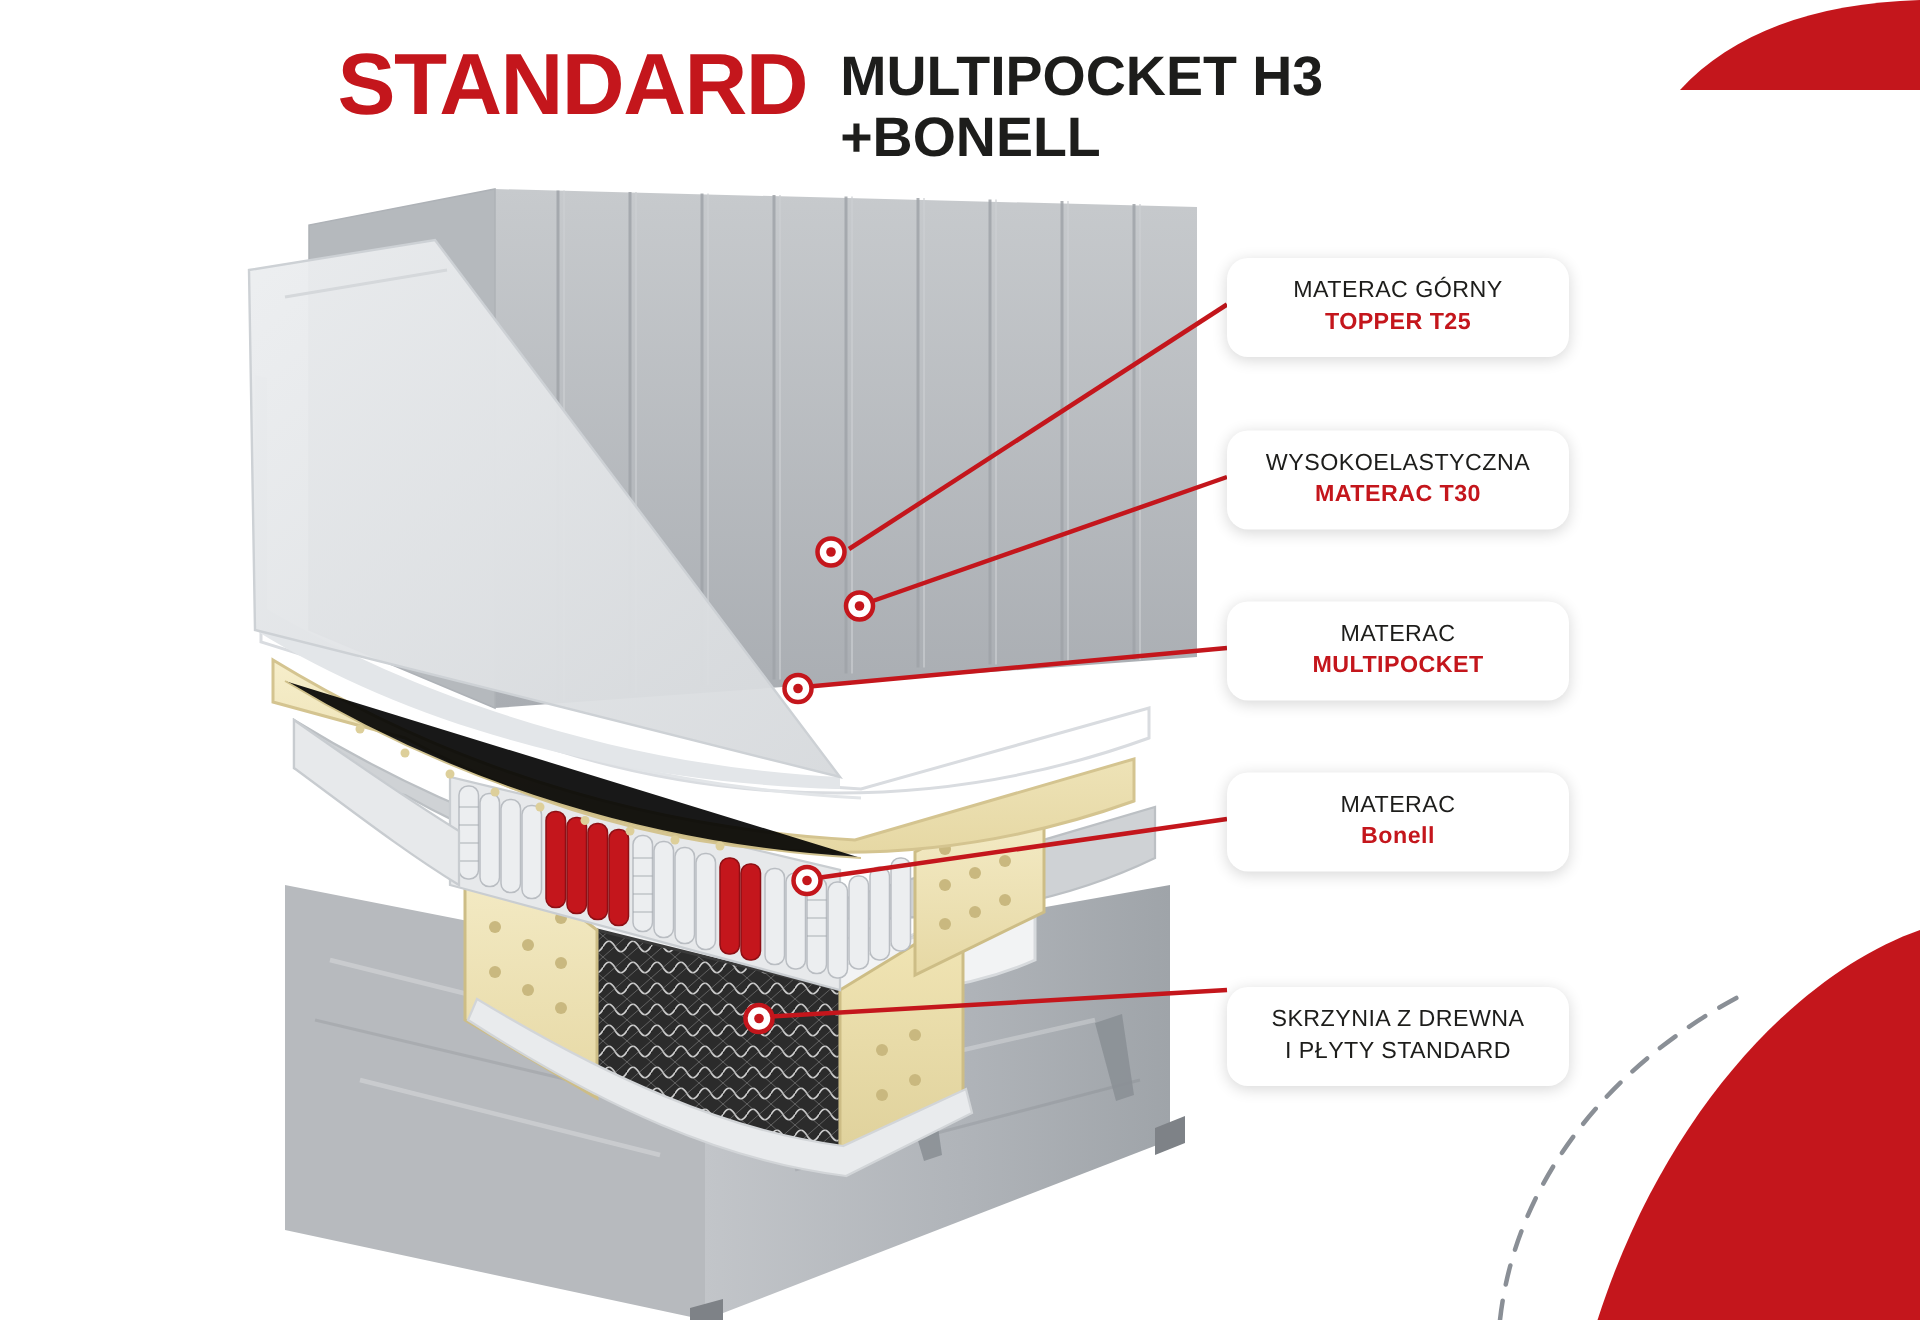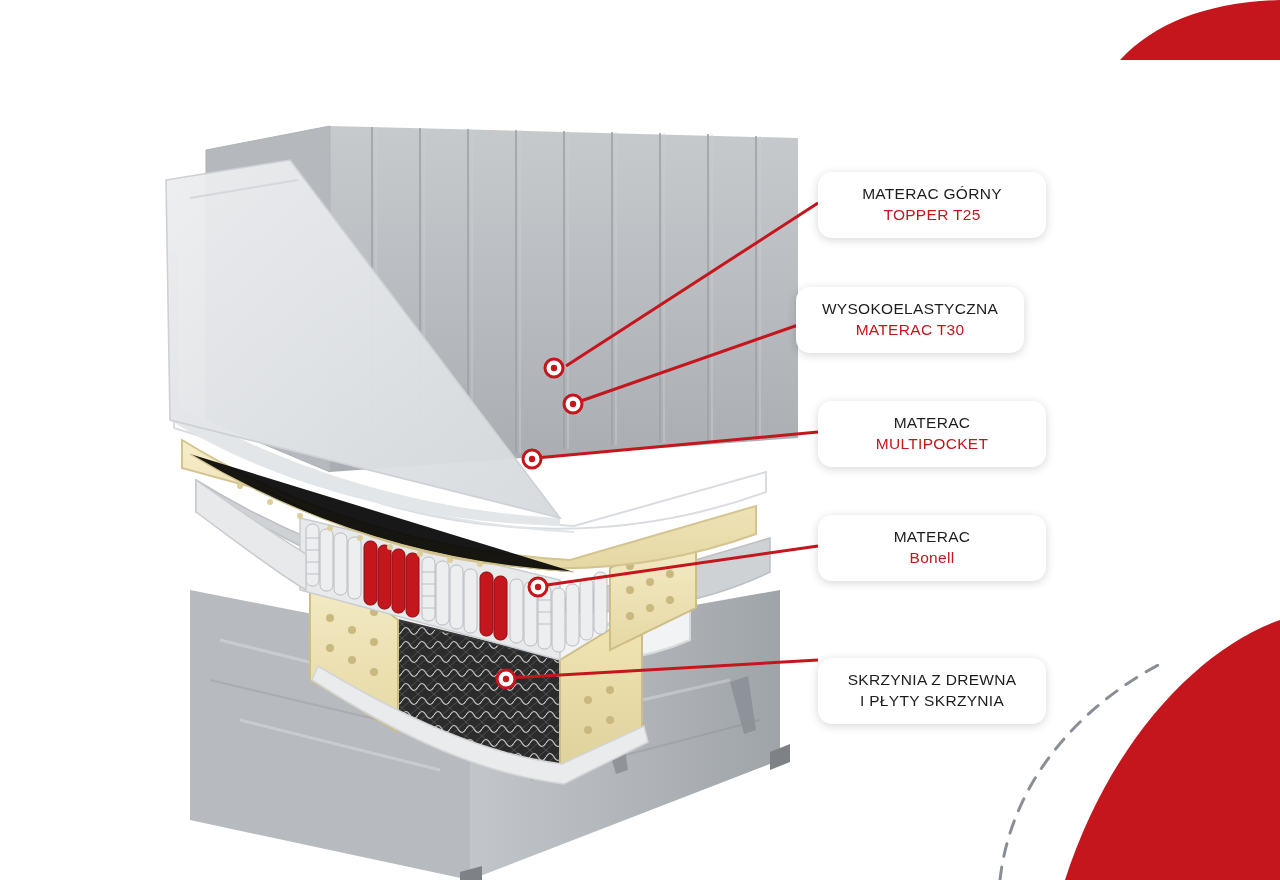--- a/index.html
+++ b/index.html
@@ -44,21 +44,21 @@
     border-radius:14px;
     box-shadow:0 2px 10px rgba(0,0,0,0.16);
     text-align:center;
     padding:12px 20px;
     width:228px;
   }
   .callout .l1 {
     font-size:15.5px; color:#1d1d1b; letter-spacing:.3px; line-height:1.35;
   }
   .callout .l2 {
-    font-size:15.5px; color:#c4161c; font-weight:normal; letter-spacing:.3px; line-height:1.35;
+    font-size:15.5px; color:#c4161c; font-weight:bold; letter-spacing:.3px; line-height:1.35;
   }
 
   
   .overlay { position:absolute; inset:0; pointer-events:none; }
 </style>
 </head>
 <body>
 
 <div class="stage">
 
@@ -70,20 +70,23 @@
   </div>
 
   <div class="corner-br">
     <svg width="420" height="260" viewBox="0 0 420 260">
       <path d="M420,0 C340,28 250,120 205,260 L420,260 Z" fill="#c4161c"></path>
       <path d="M420,14 C346,44 262,128 218,260" fill="none" stroke="#ffffff" stroke-width="3" opacity="0.0"></path>
       <path d="M140,260 C150,170 210,92 300,44" fill="none" stroke="#8a8f96" stroke-width="3" stroke-dasharray="13 11" stroke-linecap="round"></path>
     </svg>
   </div>
 
+  <div class="title-wrap">
+    <span class="t-main">STANDARD</span><span class="t-sub"><span>MULTIPOCKET H3</span><br><span>+BONELL</span></span>
+  </div>
 
   <div class="illu">
     <svg width="700" height="760" viewBox="0 0 700 760">
       <defs>
         <linearGradient id="gHead" x1="0" y1="0" x2="0" y2="1">
           <stop offset="0%" stop-color="#c7cacd"></stop>
           <stop offset="100%" stop-color="#a9adb2"></stop>
         </linearGradient>
         <linearGradient id="gBase" x1="0" y1="0" x2="1" y2="0">
           <stop offset="0%" stop-color="#c2c5c9"></stop>
@@ -314,33 +317,33 @@
       <circle cx="506" cy="679" r="9" fill="#ffffff" stroke="#c4161c" stroke-width="3"></circle>
       <circle cx="506" cy="679" r="3.2" fill="#c4161c"></circle>
     </g>
   </svg>
 
   <div class="callout" style="left:818px; top:172px;">
     <div class="l1">MATERAC GÓRNY</div>
     <div class="l2">TOPPER T25</div>
   </div>
 
-  <div class="callout" style="left:796px; top:287px;">
+  <div class="callout" style="left:818px; top:287px;">
     <div class="l1">WYSOKOELASTYCZNA</div>
     <div class="l2">MATERAC T30</div>
   </div>
 
   <div class="callout" style="left:818px; top:401px;">
     <div class="l1">MATERAC</div>
     <div class="l2">MULTIPOCKET</div>
   </div>
 
   <div class="callout" style="left:818px; top:515px;">
     <div class="l1">MATERAC</div>
     <div class="l2">Bonell</div>
   </div>
 
   <div class="callout" style="left:818px; top:658px;">
     <div class="l1">SKRZYNIA Z DREWNA</div>
-    <div class="l1">I PŁYTY SKRZYNIA</div>
+    <div class="l1">I PŁYTY STANDARD</div>
   </div>
 
 </div>
 
 </body></html>

